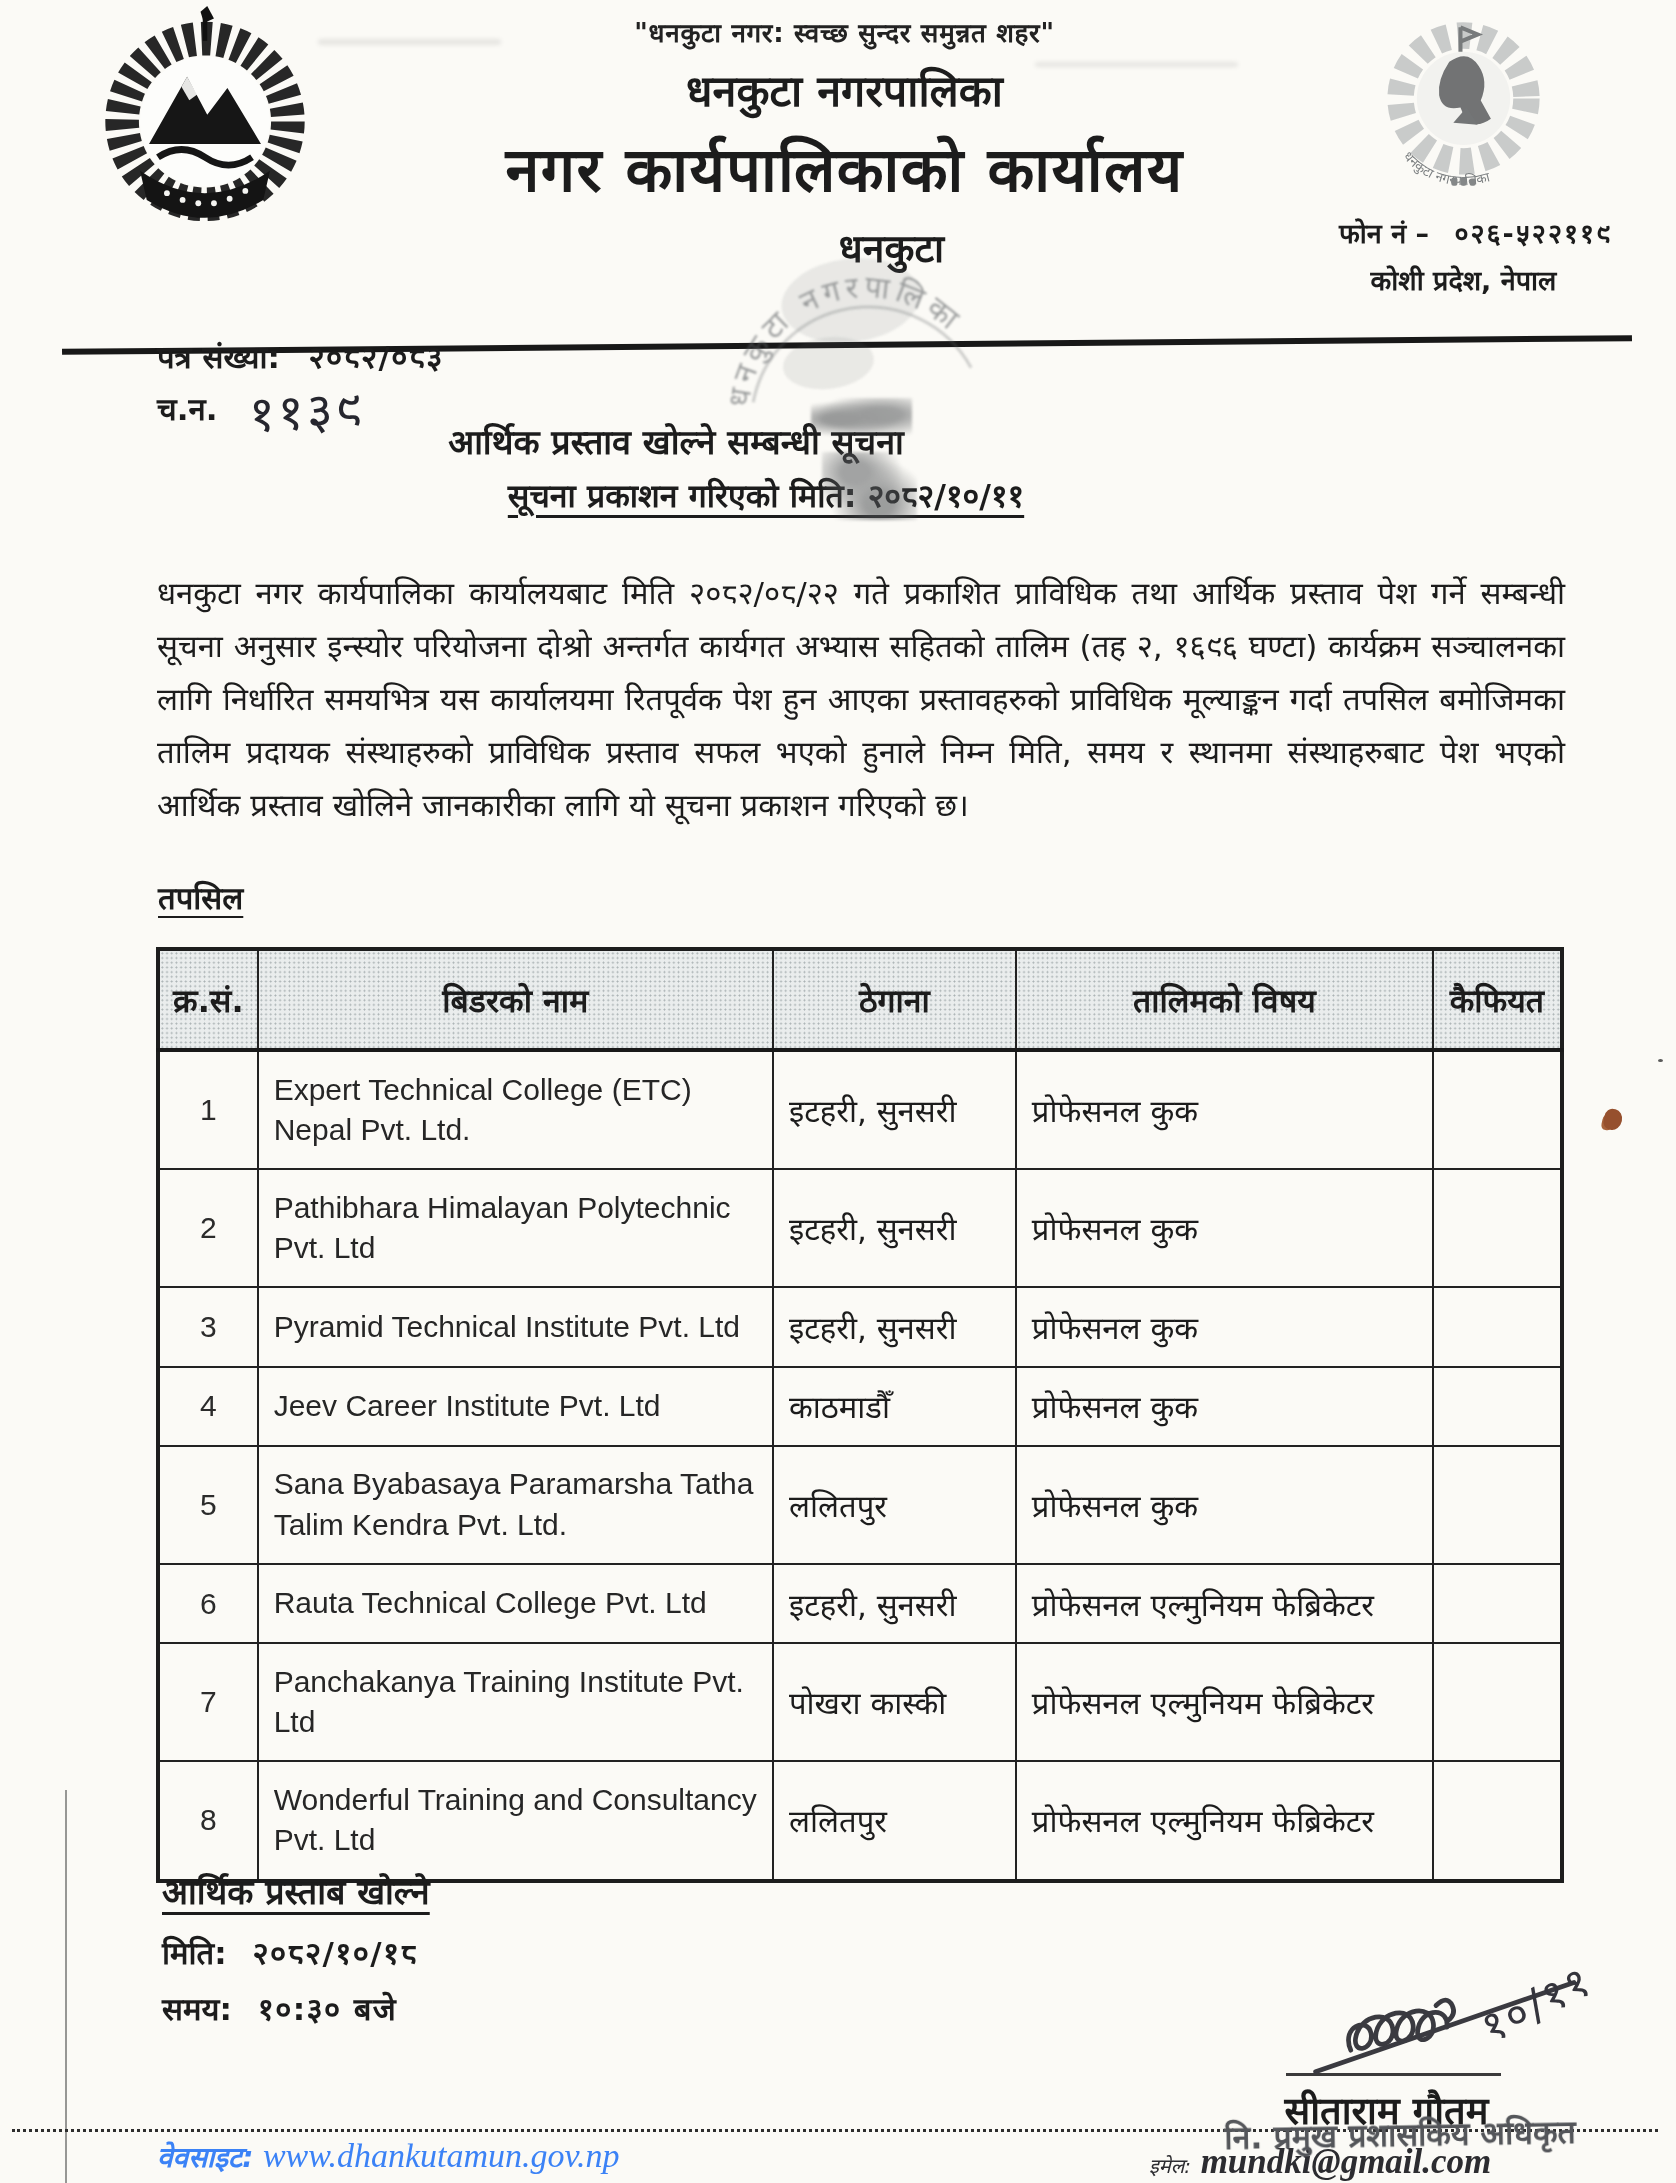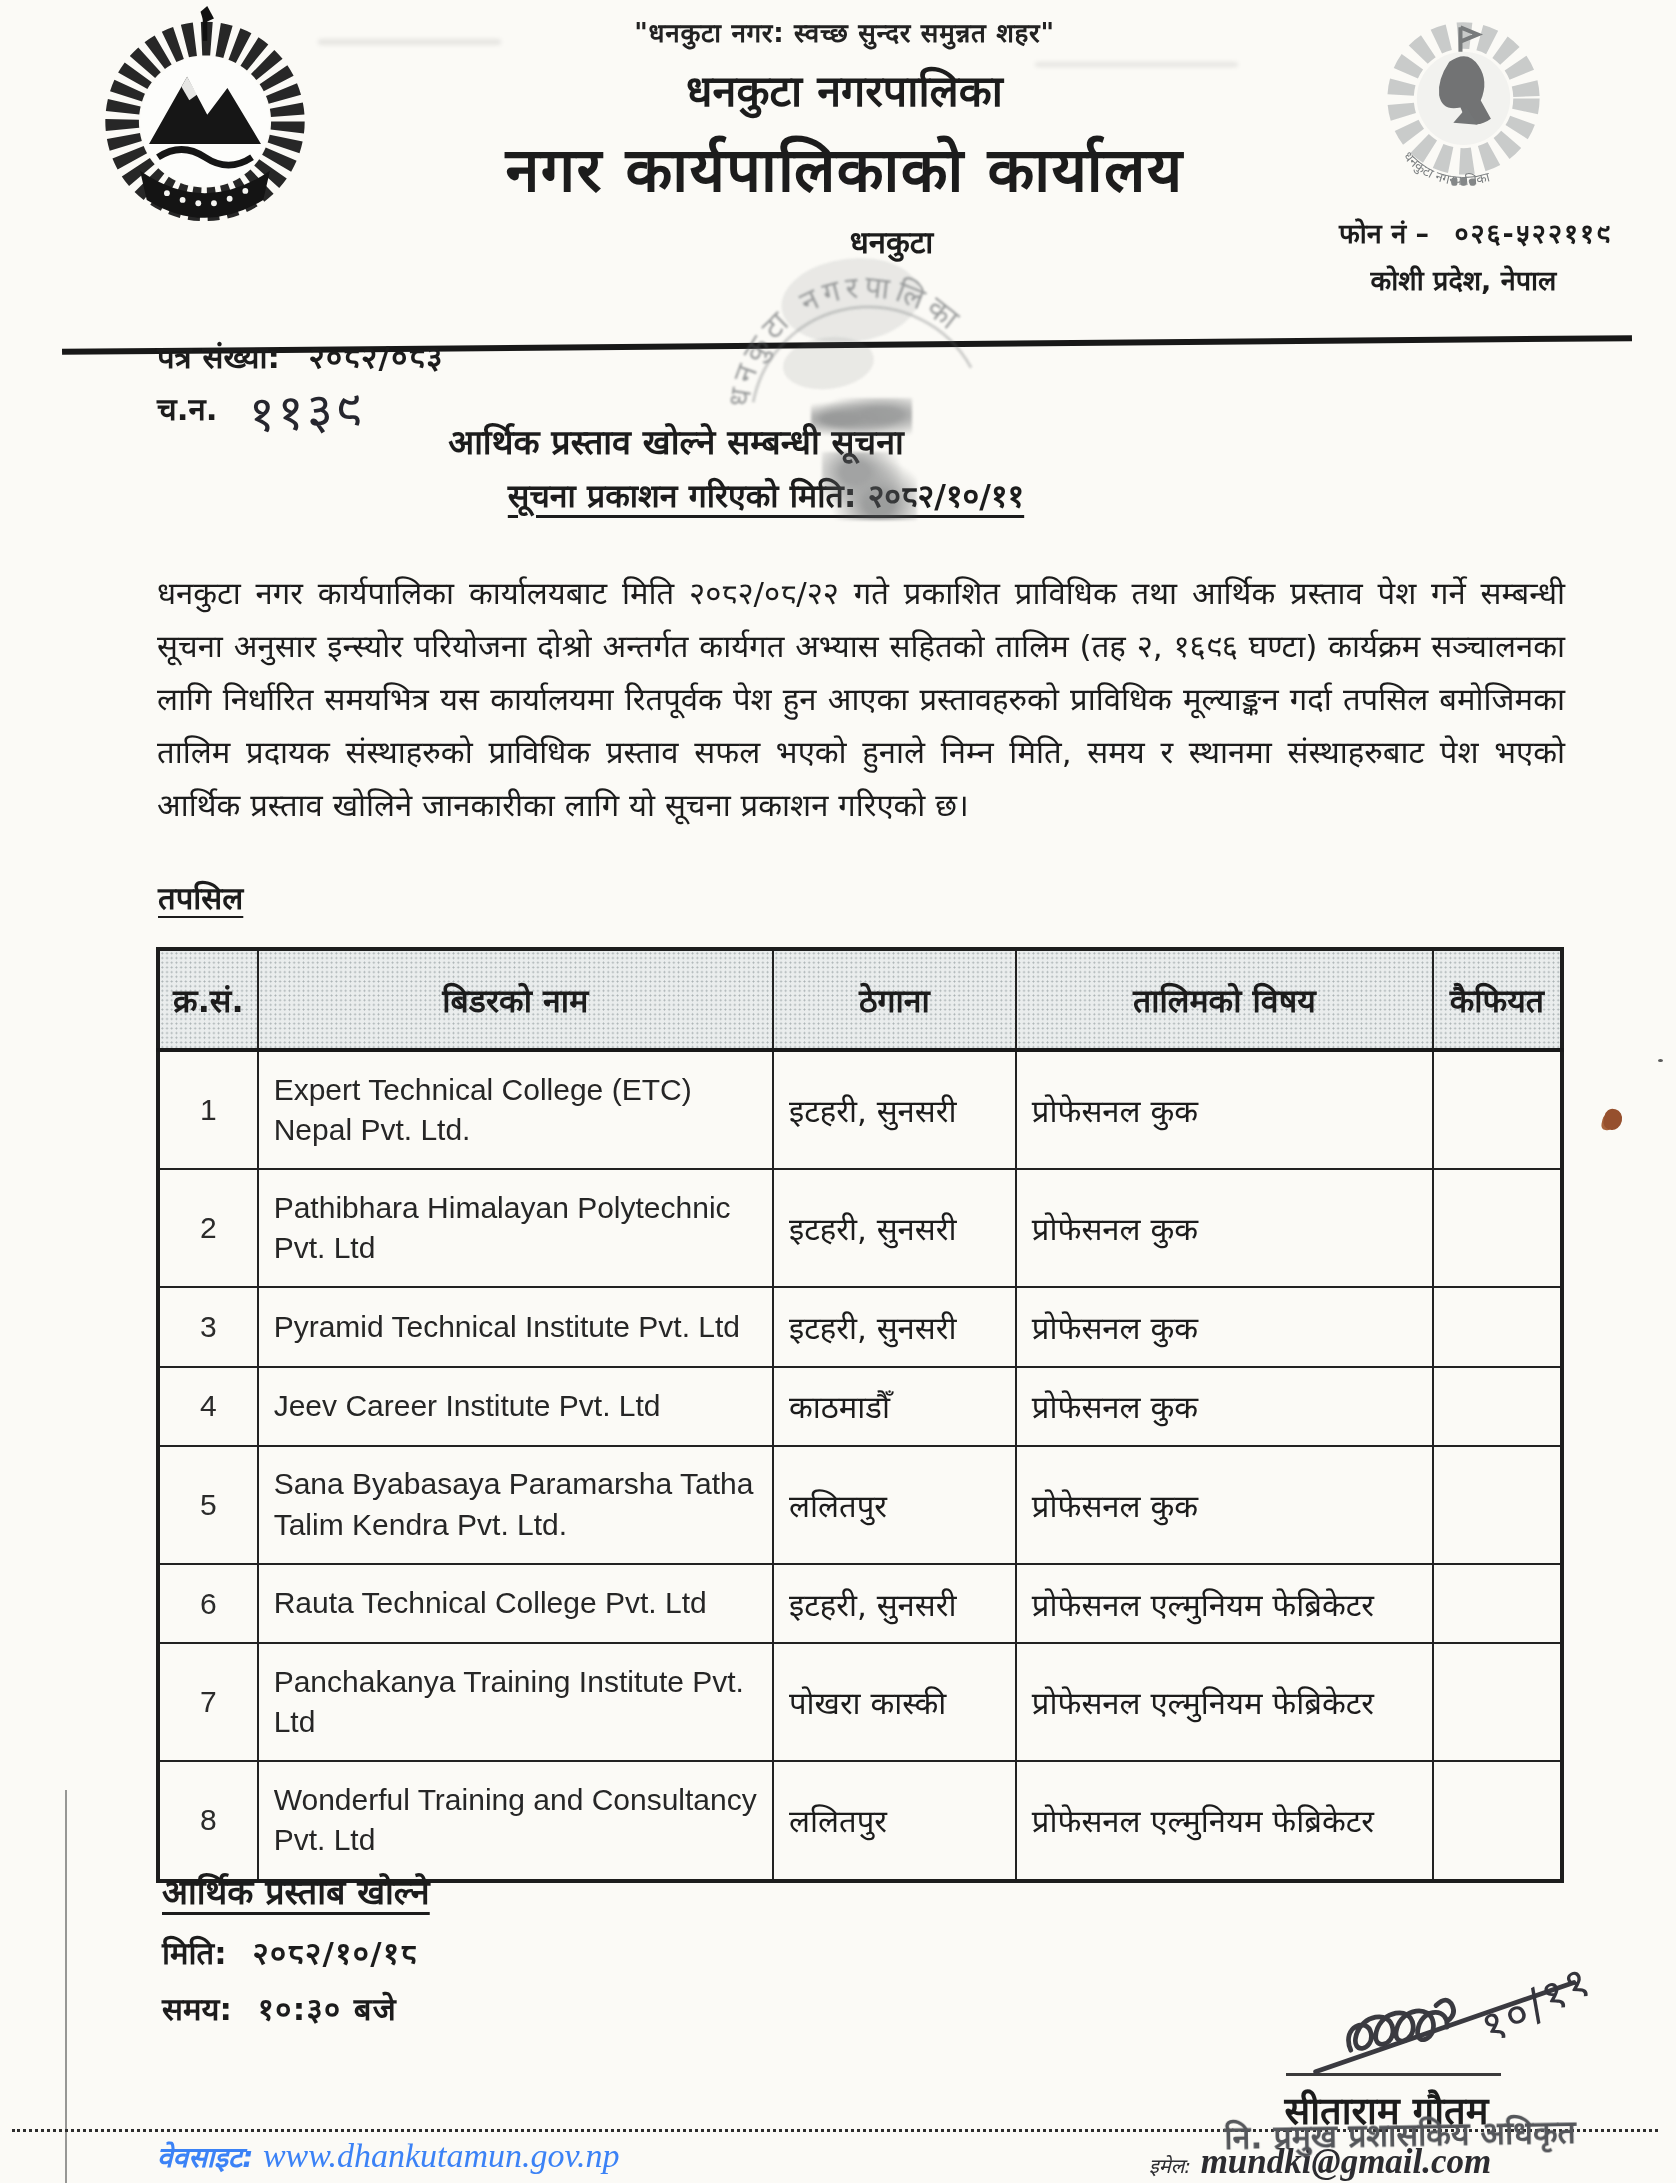--- a/index.html
+++ b/index.html
@@ -11,21 +11,21 @@
   .np{font-family:"DejaVu Sans", sans-serif;}
   .en{font-family:"Liberation Sans", sans-serif;}
   .abs{position:absolute;}
 
   
   .emblem-left{left:93px; top:5.4px; width:224px; height:224px;}
   .head-center{left:412px; top:13.5px; width:865px; text-align:center;}
   .slogan{font-size:26px; font-weight:600; letter-spacing:0.7px; color:#222;}
   .muni-name{font-size:43px; font-weight:700; margin-top:10.8px;}
   .office-name{font-size:61px; font-weight:700; margin-top:6.8px; letter-spacing:1.4px;}
-  .place-name{font-size:31px; font-weight:700; margin-top:10.8px; transform:translateX(47px);}
+  .place-name{font-size:39px; font-weight:700; margin-top:10.8px; transform:translateX(47px);}
   .head-right{left:1335px; top:2.7px; width:257px; text-align:center;}
   .seal-right{width:203px; height:203px; margin:0 auto;}
   .phone-line{font-size:27px; font-weight:600; margin-top:5.4px; text-align:left; padding-left:4px; white-space:nowrap;}
   .province-line{font-size:27px; font-weight:600; margin-top:9.5px; white-space:nowrap;}
 
   
   .streak{background:#555; opacity:.12; filter:blur(2px); border-radius:2.7px;}
 
   
   .top-rule{left:62px; top:342px; width:1570px; height:6px; background:#181818; transform:rotate(-0.5deg);}

